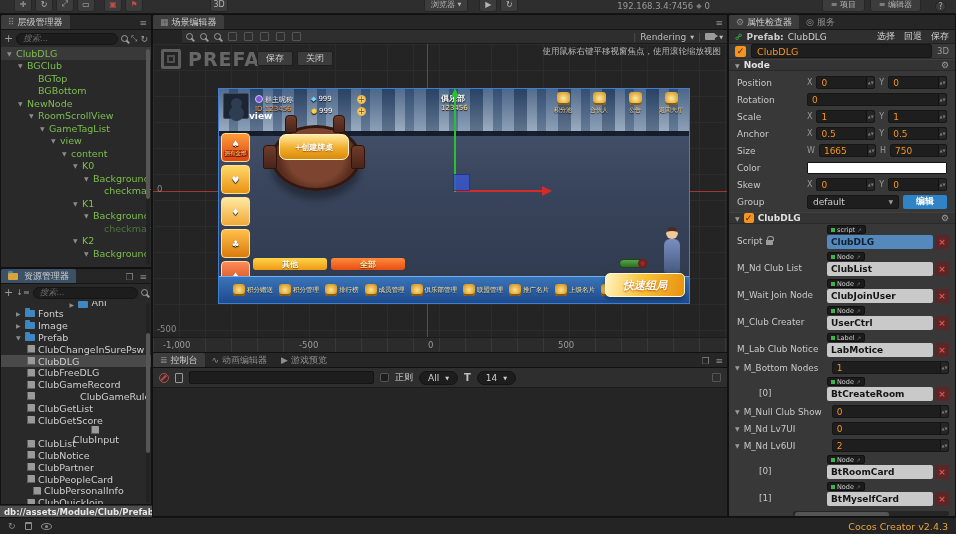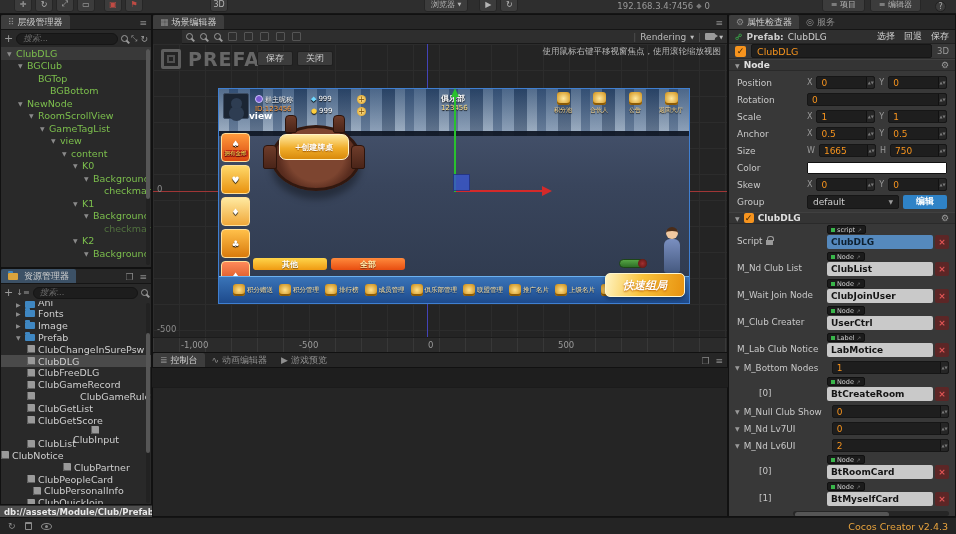--- a/index.html
+++ b/index.html
@@ -240,21 +240,21 @@
           <span class="h-label">ClubDLG</span>
         </div>
         <div class="h-row" style="padding-left: 17px;">
           <span class="h-arrow">▼</span>
           <span class="h-label">BGClub</span>
         </div>
         <div class="h-row" style="padding-left: 28px;">
           <span class="h-arrow"></span>
           <span class="h-label">BGTop</span>
         </div>
-        <div class="h-row" style="padding-left: 28px; margin-left: 12px;">
+        <div class="h-row" style="padding-left: 28px;">
           <span class="h-arrow"></span>
           <span class="h-label">BGBottom</span>
         </div>
         <div class="h-row" style="padding-left: 17px;">
           <span class="h-arrow">▼</span>
           <span class="h-label">NewNode</span>
         </div>
         <div class="h-row" style="padding-left: 28px;">
           <span class="h-arrow">▼</span>
           <span class="h-label">RoomScrollView</span>
@@ -320,21 +320,21 @@
           <span>≡</span>
         </div>
     </div>
     <div class="searchrow">
       <span class="plus">+</span>
       <span style="color:#9a9a9a;font-size:8px;">↓≡</span>
       <div class="sinput">搜索...</div>
       <div class="i-search"></div>
     </div>
     <div class="treewrap" id="asset-tree" style="height:203px;">
-        <div class="a-row" style="padding-left: 15px; height: 7px; overflow: hidden; align-items: flex-end;">
+        <div class="a-row" style="padding-left: 24px; height: 7px; overflow: hidden; align-items: flex-end; justify-content: center;">
           <span class="h-arrow">▶</span>
           <span class="folder"></span>
           <span class="a-label">Ani</span>
         </div>
         <div class="a-row" style="padding-left: 15px;">
           <span class="h-arrow">▶</span>
           <span class="folder"></span>
           <span class="a-label">Fonts</span>
         </div>
         <div class="a-row" style="padding-left: 15px;">
@@ -376,25 +376,25 @@
           <span class="a-label">ClubGetScore</span>
         </div>
         <div class="a-row" style="padding-left: 40px; flex-direction: column;">
           <span class="prefabico"></span>
           <span class="a-label">ClubInput</span>
         </div>
         <div class="a-row" style="padding-left: 26px;">
           <span class="prefabico"></span>
           <span class="a-label">ClubList</span>
         </div>
-        <div class="a-row" style="">
+        <div class="a-row" style="padding-left: 26px;">
           <span class="prefabico"></span>
           <span class="a-label">ClubNotice</span>
         </div>
-        <div class="a-row" style="padding-left: 26px; margin-left: 36px;">
+        <div class="a-row" style="padding-left: 26px;">
           <span class="prefabico"></span>
           <span class="a-label">ClubPartner</span>
         </div>
         <div class="a-row" style="padding-left: 26px;">
           <span class="prefabico"></span>
           <span class="a-label">ClubPeopleCard</span>
         </div>
         <div class="a-row" style="padding-left: 32px;">
           <span class="prefabico"></span>
           <span class="a-label">ClubPersonalInfo</span>
@@ -570,21 +570,21 @@
           </div>
         <div class="g-quick">快速组局</div>
       </div>
 
       <div class="giz-v"></div>
       <div class="giz-h"></div>
       <div class="giz-sq"></div>
     </div>
 
     <div class="rulerbar" id="rulerbar">
-        <span class="rlabel" style="left: 28px;">-1,000</span>
+        <span class="rlabel" style="left: 10px;">-1,000</span>
         <span class="rlabel" style="left: 146px;">-500</span>
         <span class="rlabel" style="left: 275px;">0</span>
         <span class="rlabel" style="left: 405px;">500</span>
       </div>
   </div>
 
   <div class="btabs">
     <div class="ptab">
         <span style="color:#8a8a8a;">≣</span>
         <span>控制台</span>
@@ -594,20 +594,37 @@
         <span>动画编辑器</span>
       </div>
     <div class="ptab inactive">
         <span>▶</span>
         <span>游戏预览</span>
       </div>
     <div class="pmenu">
         <span>❐</span>
         <span>≡</span>
       </div>
+  </div>
+  <div class="cbar">
+    <div class="ban"></div>
+    <div class="fileic"></div>
+    <div class="cinput"></div>
+    <div class="cbox"></div>
+    <span style="color:#cfcfcf;font-size:9px;">正则</span>
+    <div class="cdrop">
+        <span>All</span>
+        <span style="font-size:5px;">▼</span>
+      </div>
+    <span class="tmark">T</span>
+    <div class="cdrop">
+        <span>14</span>
+        <span style="font-size:5px;">▼</span>
+      </div>
+    <div style="margin-left:auto;" class="dimico"></div>
   </div>
   <div class="cbody"></div>
 
   <div class="insp">
     <div class="ptabs">
       <div class="ptab">
           <span style="color:#8a8a8a;">⚙</span>
           <span>属性检查器</span>
         </div>
       <div class="ptab inactive">

